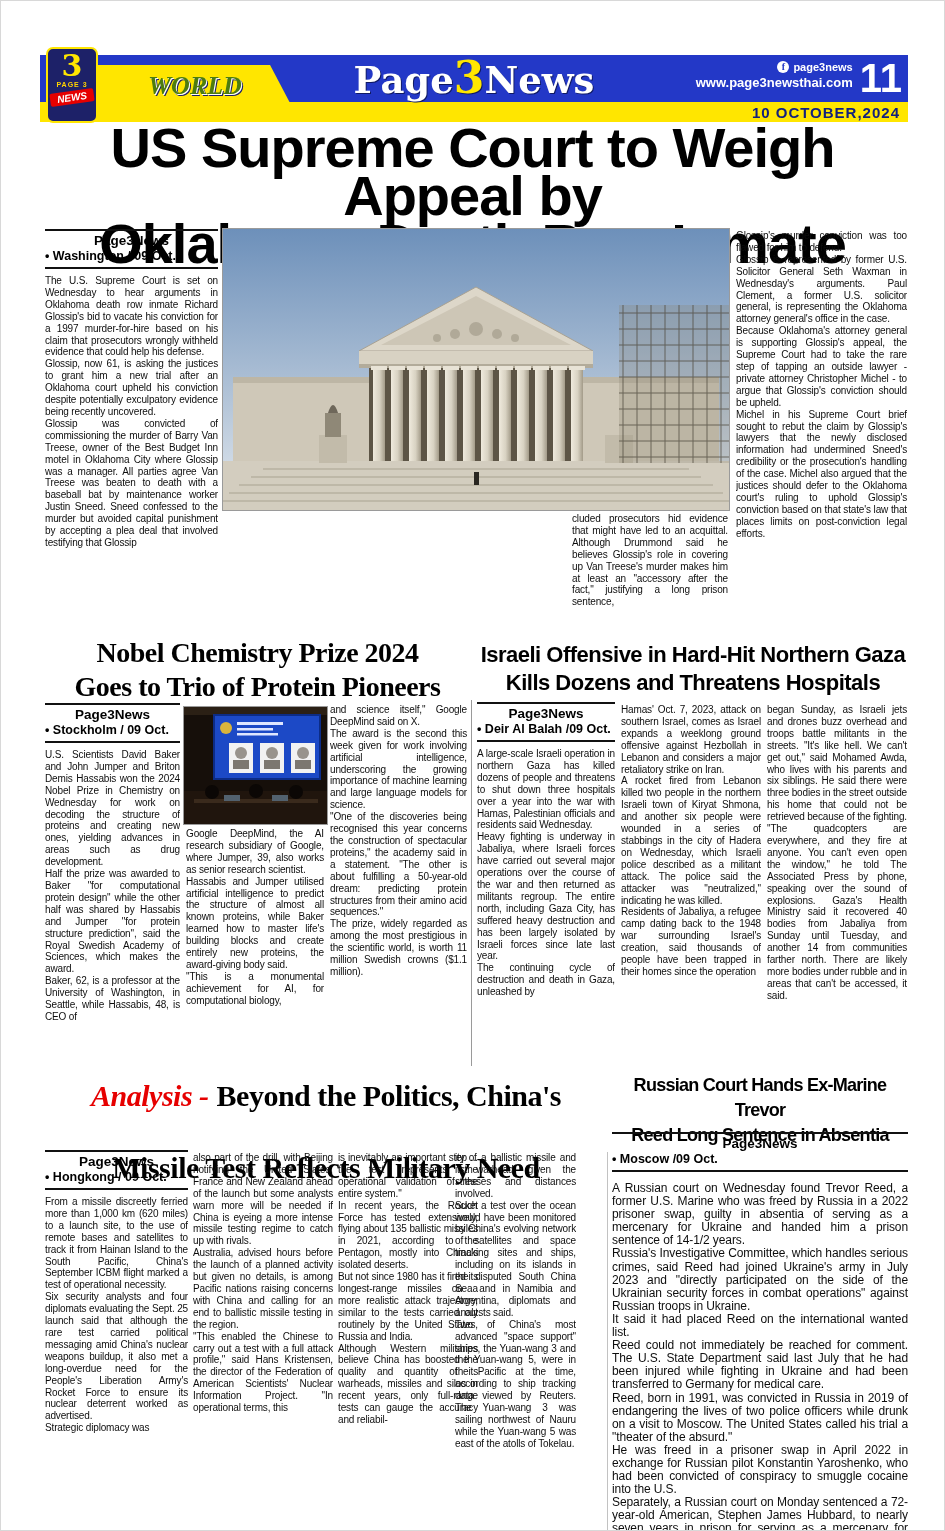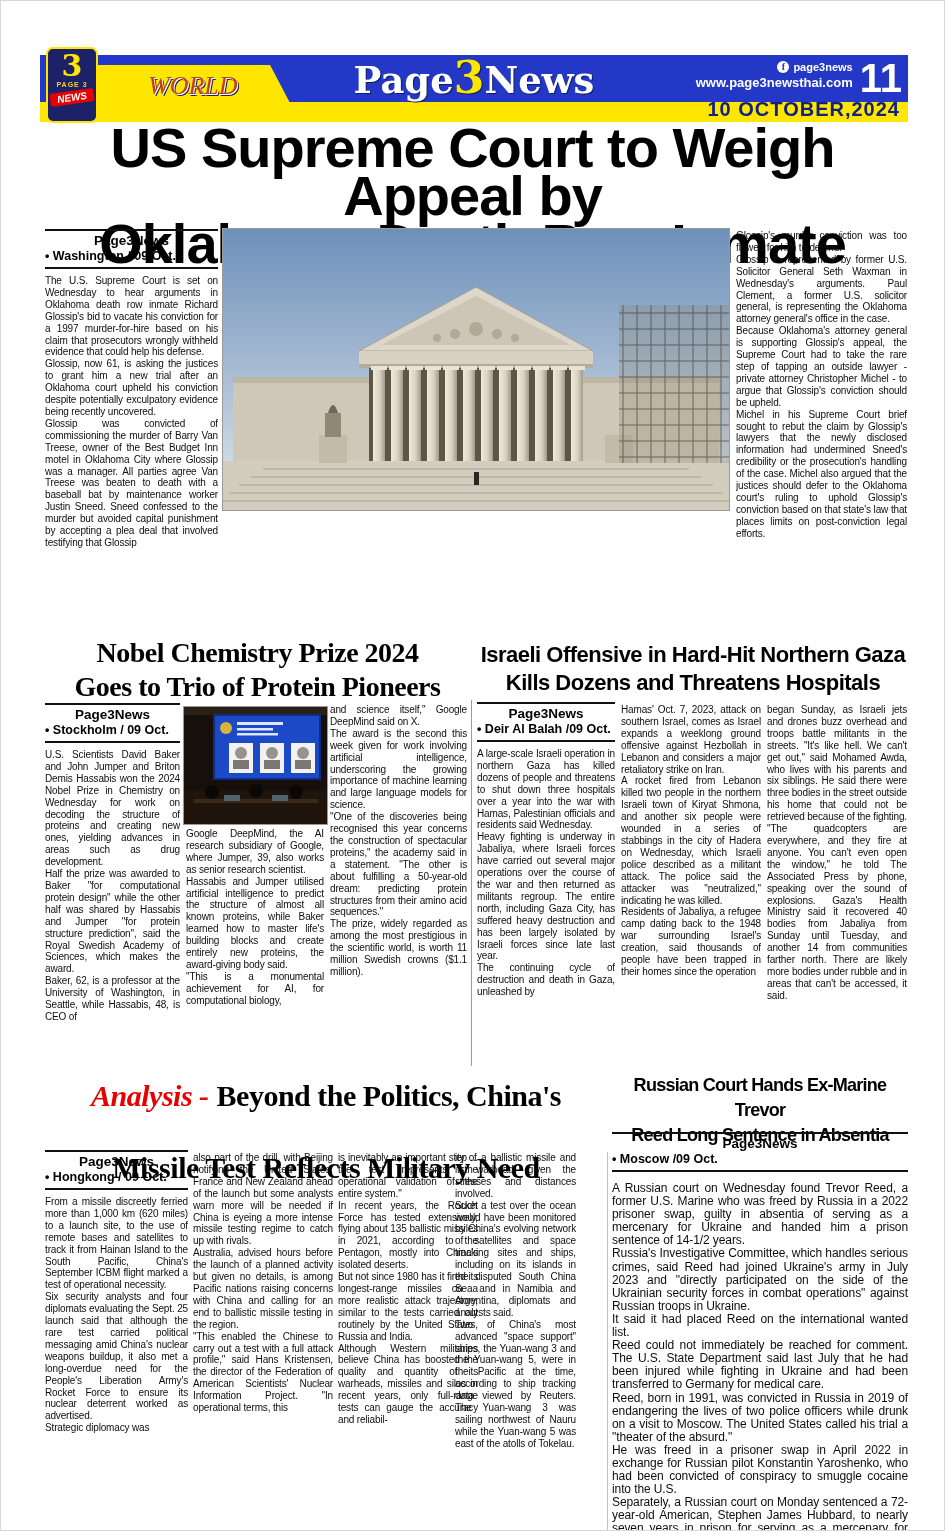--- a/index.html
+++ b/index.html
@@ -4,38 +4,38 @@
 <style>
   html,body{margin:0;padding:0;background:#ededed;}
   .page{position:relative;width:945px;height:1531px;background:#fff;margin:0 auto;overflow:hidden;
         font-family:"Liberation Sans",sans-serif;box-shadow:inset 0 0 0 1px #d8d8d8;}
   
   .header{position:absolute;left:40px;top:55px;width:868px;height:67px;background:#2338c7;}
   .yellow-strip{position:absolute;left:0;bottom:0;width:100%;height:20px;background:#ffe600;}
   .world-wedge{position:absolute;left:46px;top:10px;width:214px;height:57px;background:#ffe600;
                clip-path:polygon(0 0,86% 0,100% 100%,0 100%);border-radius:0 12px 0 0;}
   .world-label{display:block;margin:6px 0 0 62px;font-family:"Liberation Serif",serif;font-style:italic;
-               font-weight:normal;font-size:26px;color:#c2410c;text-shadow:1px 1px 0 #ffffff,2px 2px 0 #1d2168;}
+               font-weight:bold;font-size:26px;color:#4d7c0f;text-shadow:1px 1px 0 #ffffff,2px 2px 0 #1d2168;}
   .logo{position:absolute;left:6px;top:-8px;width:48px;height:72px;background:#1d2168;border:2px solid #ffe600;
         border-radius:7px;text-align:center;z-index:3;}
   .logo-3{font-family:"DejaVu Serif",serif;font-weight:bold;font-size:30px;line-height:30px;color:#ffe600;margin-top:2px;}
   .logo-sub{font-size:7px;font-weight:bold;color:#ffd400;letter-spacing:1px;}
   .logo-news{background:#e60000;color:#fff;font-style:italic;font-weight:bold;font-size:10px;line-height:13px;
              transform:rotate(-8deg);margin:3px 2px 0;border-radius:2px;}
   .masthead{position:absolute;left:0;right:0;top:0;text-align:center;font-family:"DejaVu Serif",serif;
             font-weight:bold;font-size:37px;line-height:46px;color:#fff;text-shadow:1px 1px 0 #101a63;z-index:2;}
   .masthead .m3{color:#ffe600;font-size:44px;}
   .header-right{position:absolute;right:6px;top:2px;display:flex;align-items:flex-start;gap:7px;color:#fff;z-index:2;}
   .hr-col{text-align:right;margin-top:4px;}
   .social-row{display:flex;align-items:center;justify-content:flex-end;gap:4px;font-weight:bold;font-size:11px;}
   .fb-icon{display:inline-block;width:12px;height:12px;border-radius:50%;background:#fff;color:#2338c7;
            font-family:"Liberation Serif",serif;font-weight:bold;font-size:10px;line-height:12px;text-align:center;}
   .website{font-weight:bold;font-size:13px;margin-top:2px;}
   .pageno{font-weight:bold;font-size:40px;line-height:42px;}
-  .date-box{position:absolute;right:8px;bottom:1px;font-weight:bold;font-size:20px;letter-spacing:1px;color:#12207e;z-index:2;}
+  .date-box{position:absolute;right:8px;bottom:1px;font-weight:bold;font-size:15px;letter-spacing:1px;color:#12207e;z-index:2;}
   
   .hl{position:absolute;text-align:center;white-space:pre-line;color:#000;font-weight:bold;}
   .hl-lead{font-size:56px;line-height:48px;letter-spacing:-1px;}
   .hl-serif{font-family:"Liberation Serif",serif;font-size:28px;line-height:34px;letter-spacing:-0.5px;}
   .hl-israel{font-size:22px;line-height:28px;letter-spacing:-0.5px;}
   .hl-russia{font-size:19px;line-height:25px;letter-spacing:-0.8px;transform:scaleX(0.95);transform-origin:center;}
   .hl-analysis{font-family:"Liberation Serif",serif;font-size:30px;line-height:36px;letter-spacing:-0.5px;}
   .red-label{color:#e60000;font-style:italic;margin-right:8px;}
   
   .byline{position:absolute;border-top:2px solid #111;border-bottom:2px solid #111;padding:2px 0 3px;color:#000;}
@@ -177,20 +177,21 @@
           <line x1="396" y1="164" x2="506" y2="164"></line>
         <line x1="396" y1="180" x2="506" y2="180"></line>
           <line x1="396" y1="196" x2="506" y2="196"></line>
         <line x1="396" y1="212" x2="506" y2="212"></line>
           <line x1="396" y1="228" x2="506" y2="228"></line>
       </g>
       <rect x="251" y="243" width="5" height="13" fill="#2a2722"></rect>
     </svg>
   </div>
 
+  <div class="news-col" style="left:572px;top:513px;width:156px;height:120px;">cluded prosecutors hid evidence that might have led to an acquittal. Although Drummond said he believes Glossip's role in covering up Van Treese's murder makes him at least an "accessory after the fact," justifying a long prison sentence,</div>
   <div class="news-col" style="left:736px;top:230px;width:171px;height:404px;">Glossip's murder conviction was too flawed for him to defend.
 Glossip is represented by former U.S. Solicitor General Seth Waxman in Wednesday's arguments. Paul Clement, a former U.S. solicitor general, is representing the Oklahoma attorney general's office in the case.
 Because Oklahoma's attorney general is supporting Glossip's appeal, the Supreme Court had to take the rare step of tapping an outside lawyer - private attorney Christopher Michel - to argue that Glossip's conviction should be upheld.
 Michel in his Supreme Court brief sought to rebut the claim by Glossip's lawyers that the newly disclosed information had undermined Sneed's credibility or the prosecution's handling of the case. Michel also argued that the justices should defer to the Oklahoma court's ruling to uphold Glossip's conviction based on that state's law that places limits on post-conviction legal efforts.</div>
 
   <div class="hl hl-serif" style="left:45px;top:636px;width:425px;height:72px;">Nobel Chemistry Prize 2024
 Goes to Trio of Protein Pioneers</div>
 
   <div class="byline" style="left:45px;top:703px;width:135px;">
     <div class="src">Page3News</div>

